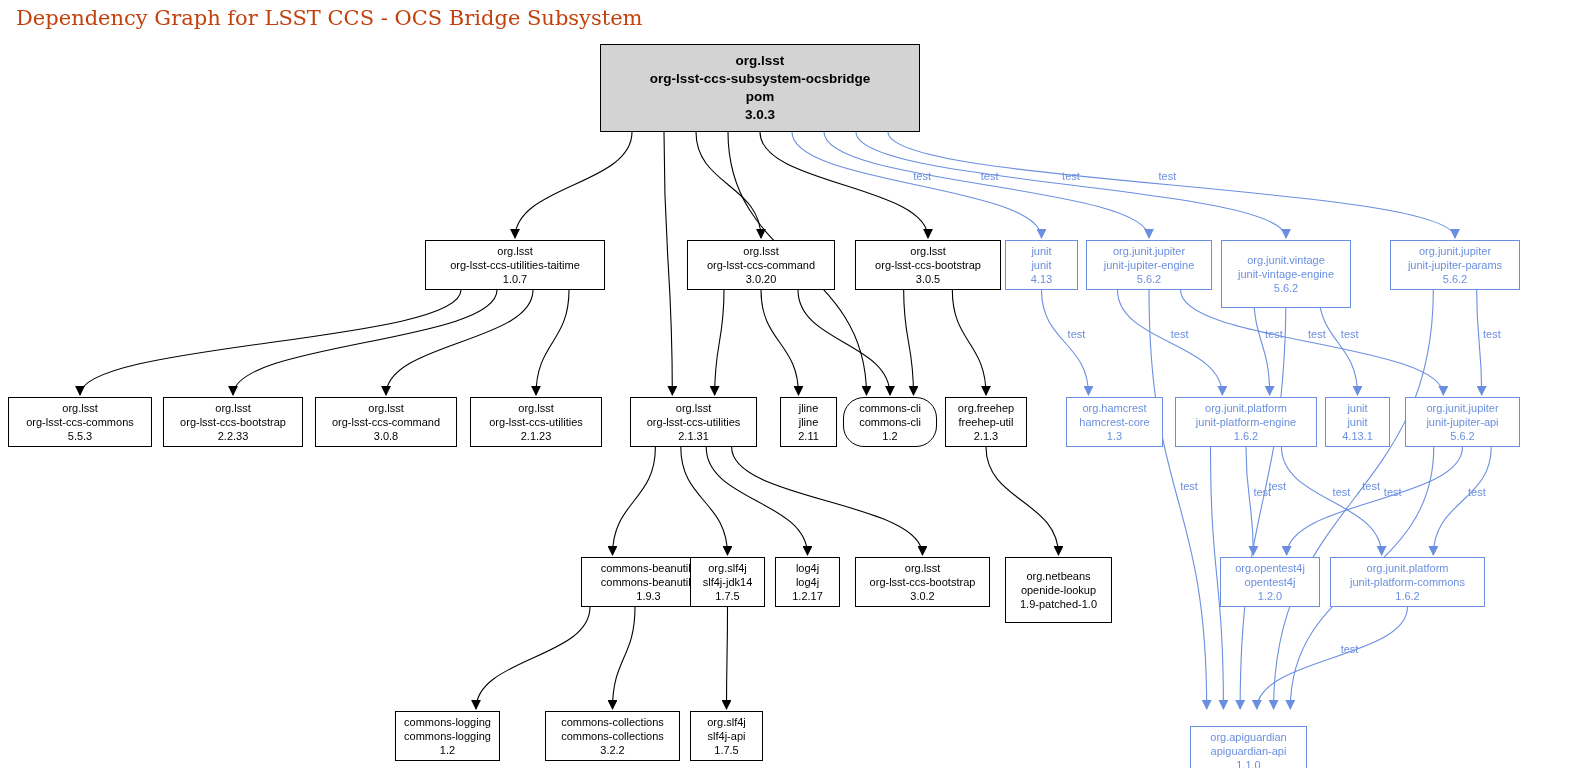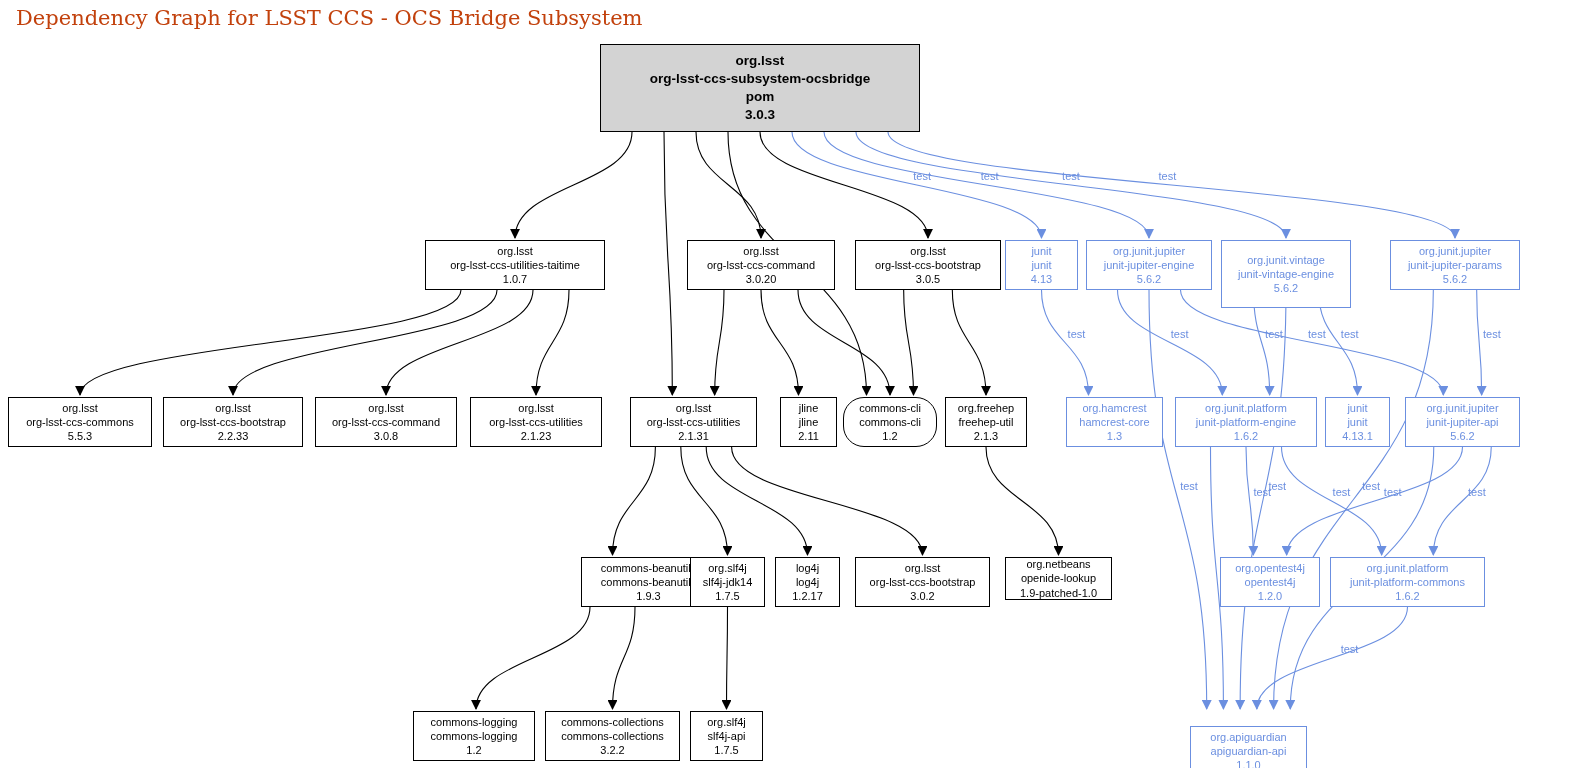--- a/index.html
+++ b/index.html
@@ -210,36 +210,36 @@
     <div class="node dep" style="left: 775px; top: 557px; width: 65px; height: 50px;">
       <div>log4j</div>
       <div>log4j</div>
       <div>1.2.17</div>
     </div>
     <div class="node dep" style="left: 855px; top: 557px; width: 135px; height: 50px;">
       <div>org.lsst</div>
       <div>org-lsst-ccs-bootstrap</div>
       <div>3.0.2</div>
     </div>
-    <div class="node dep" style="left: 1005px; top: 557px; width: 107px; height: 43px; justify-content: center;">
+    <div class="node dep" style="left: 1005px; top: 557px; width: 107px; height: 66px; justify-content: center;">
       <div>org.netbeans</div>
       <div>openide-lookup</div>
       <div>1.9-patched-1.0</div>
     </div>
     <div class="node test" style="left: 1220px; top: 557px; width: 100px; height: 50px;">
       <div>org.opentest4j</div>
       <div>opentest4j</div>
       <div>1.2.0</div>
     </div>
     <div class="node test" style="left: 1330px; top: 557px; width: 155px; height: 50px;">
       <div>org.junit.platform</div>
       <div>junit-platform-commons</div>
       <div>1.6.2</div>
     </div>
-    <div class="node dep" style="left: 413px; top: 711px; width: 122px; height: 50px; text-align: center;">
+    <div class="node dep" style="left: 395px; top: 711px; width: 105px; height: 50px; text-align: center;">
       <div>commons-logging</div>
       <div>commons-logging</div>
       <div>1.2</div>
     </div>
     <div class="node dep" style="left: 545px; top: 711px; width: 135px; height: 50px;">
       <div>commons-collections</div>
       <div>commons-collections</div>
       <div>3.2.2</div>
     </div>
     <div class="node dep" style="left: 690px; top: 711px; width: 73px; height: 50px;">

